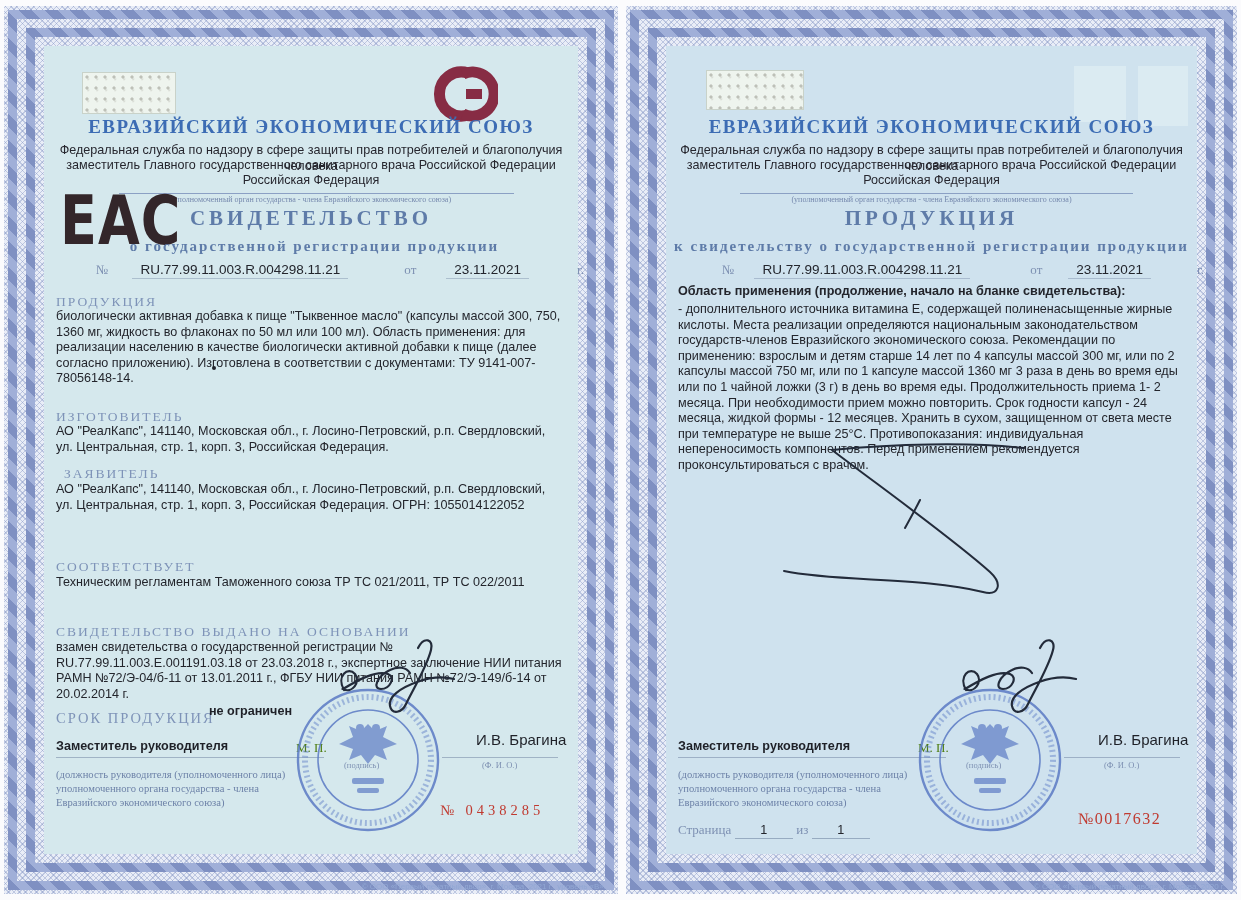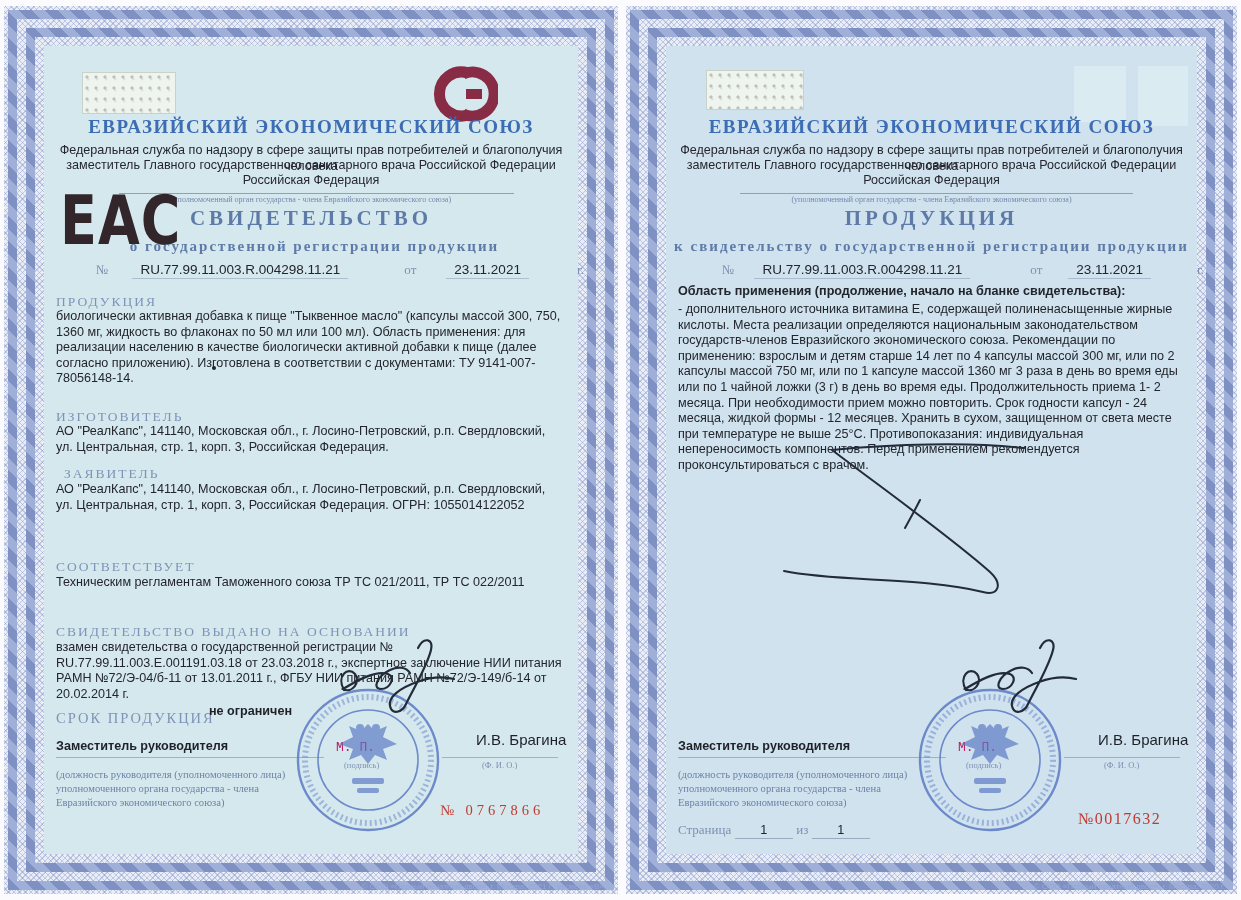--- a/index.html
+++ b/index.html
@@ -53,21 +53,21 @@
   
   .sec-h{position:absolute;font-family:"Liberation Serif",serif;color:#7e93b8;
          font-size:13.5px;letter-spacing:2px;}
   .sec-b{position:absolute;color:#23252c;font-size:12.6px;line-height:15.6px;width:506px;}
   .bullet{position:absolute;width:4px;height:4px;border-radius:50%;background:#23252c;}
   .bold{font-weight:bold;}
 
   
   .signer{position:absolute;font-size:12.6px;font-weight:600;color:#1f2128;}
   .uline-seg{position:absolute;border-top:1px solid rgba(96,116,148,.45);}
-  .mp{position:absolute;font-family:Liberation Mono, monospace;color:#be185d;font-size:13px;margin-left:40px;}
+  .mp{position:absolute;font-family:Liberation Serif, serif;color:#4d7c0f;font-size:13px;}
   .tiny-cap{position:absolute;font-family:"Liberation Serif",serif;color:#7d90b2;font-size:8.5px;}
   .pos-cap{position:absolute;font-family:"Liberation Serif",serif;color:#6d82a8;
            font-size:10.6px;line-height:14px;width:240px;}
   .name{position:absolute;font-size:15px;color:#1f2128;}
   .serial{position:absolute;color:#c03a30;font-size:14.5px;font-family:"Liberation Serif",serif;}
   .serial.sp{letter-spacing:4px;}
   .stamp{position:absolute;opacity:.85;}
   .sig{position:absolute;}
   .pagecount{position:absolute;font-size:12.6px;color:#23252c;}
   .pagecount .lbl{font-family:"Liberation Serif",serif;color:#7d90b2;font-size:13px;}
@@ -134,21 +134,21 @@
       <div class="sroc-val" style="top:658px;left:158px;padding-left:7px;">не ограничен</div>
 
       <div class="signer" style="top:693px;left:12px;">Заместитель  руководителя</div>
       <div class="mp" style="top:694px;left:252px;">М. П.</div>
       <div class="uline-seg" style="top:711px;left:12px;width:268px;"></div>
       <div class="uline-seg" style="top:711px;left:398px;width:116px;"></div>
       <div class="tiny-cap" style="top:714px;left:300px;">(подпись)</div>
       <div class="name" style="top:685px;left:432px;">И.В. Брагина</div>
       <div class="tiny-cap" style="top:714px;left:438px;">(Ф. И. О.)</div>
       <div class="pos-cap" style="top:722px;left:12px;">(должность руководителя (уполномоченного лица) уполномоченного органа государства - члена Евразийского экономического союза)</div>
-      <div class="serial sp" style="top:756px;left:396px;">№ 0767866</div>
+      <div class="serial sp" style="top:756px;left:396px;">№ 0438285</div>
 
       <svg class="stamp" style="left:250px;top:640px;" width="148" height="148" viewBox="0 0 148 148">
         <circle cx="74" cy="74" r="70" fill="none" stroke="#5b7ac4" stroke-width="2.4"></circle>
         <circle cx="74" cy="74" r="63" fill="none" stroke="#5b7ac4" stroke-width="6" stroke-dasharray="2 3" opacity=".55"></circle>
         <circle cx="74" cy="74" r="50" fill="none" stroke="#5b7ac4" stroke-width="1.6"></circle>
         <g fill="#5b7ac4" opacity=".8">
           <path d="M74 38 l-7 7 -12 -5 4 11 -14 7 14 5 -4 11 12 -5 7 9 7 -9 12 5 -4 -11 14 -5 -14 -7 4 -11 -12 5 z"></path>
           <circle cx="66" cy="42" r="4"></circle>
             <circle cx="82" cy="42" r="4"></circle>
           <rect x="58" y="92" width="32" height="6" rx="2"></rect>

